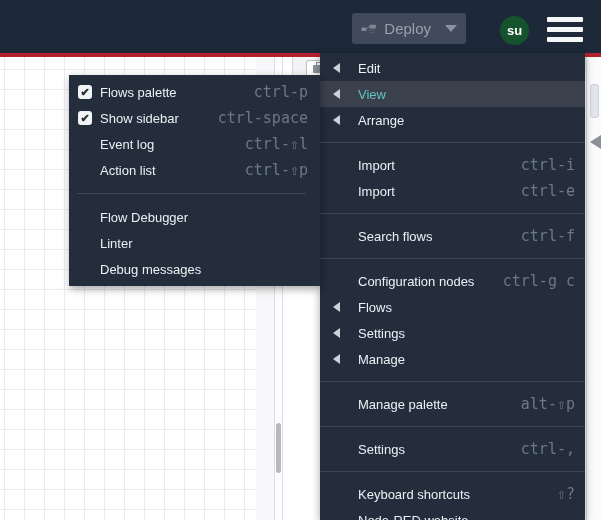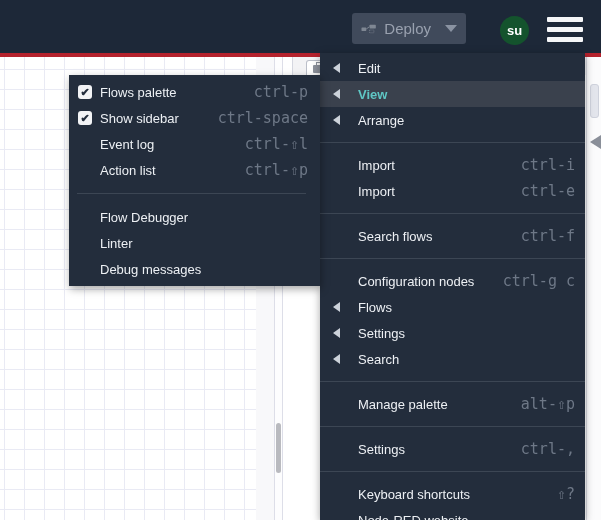--- a/index.html
+++ b/index.html
@@ -75,21 +75,21 @@
 
   
   .menu {
     position:absolute; background:#232d3c; color:#edf0f4; font-size:13px;
     box-shadow:0 2px 8px rgba(0,0,0,.35); overflow:hidden;
   }
   .main-menu { left:320px; top:53px; width:265px; height:467px; padding-top:2px; }
   .view-submenu { left:69px; top:75px; width:251px; height:211px; padding:4px 0; box-shadow:1px 3px 8px rgba(0,0,0,.35); }
 
   .menu-item { height:26px; display:flex; align-items:center; cursor:pointer; position:relative; }
-  .menu-item.active { background:#3a414d;font-weight:bold; }
+  .menu-item.active { background:#3a414d; }
   .menu-item.active .label { color:#5fc7c5; }
   .menu-item .label { white-space:nowrap; }
   .menu-item .shortcut {
     margin-left:auto; font-family:"DejaVu Sans Mono", monospace;
     font-size:15px; color:#6e7887; white-space:nowrap;
   }
   .main-menu .menu-item { padding:0 10px 0 38px; }
   .main-menu .menu-item .arrow {
     position:absolute; left:13px; top:8px; width:0; height:0;
     border-style:solid; border-width:5px 7px 5px 0;
@@ -188,21 +188,21 @@
       <div class="menu-item">
         <span class="arrow"></span>
         <span class="label">Flows</span>
       </div>
       <div class="menu-item">
         <span class="arrow"></span>
         <span class="label">Settings</span>
       </div>
       <div class="menu-item">
         <span class="arrow"></span>
-        <span class="label">Search</span>
+        <span class="label">Manage</span>
       </div>
       <div class="separator"></div>
       <div class="menu-item">
         <span class="label">Manage palette</span>
         <span class="shortcut">alt-⇧p</span>
       </div>
       <div class="separator"></div>
       <div class="menu-item">
         <span class="label">Settings</span>
         <span class="shortcut">ctrl-,</span>

